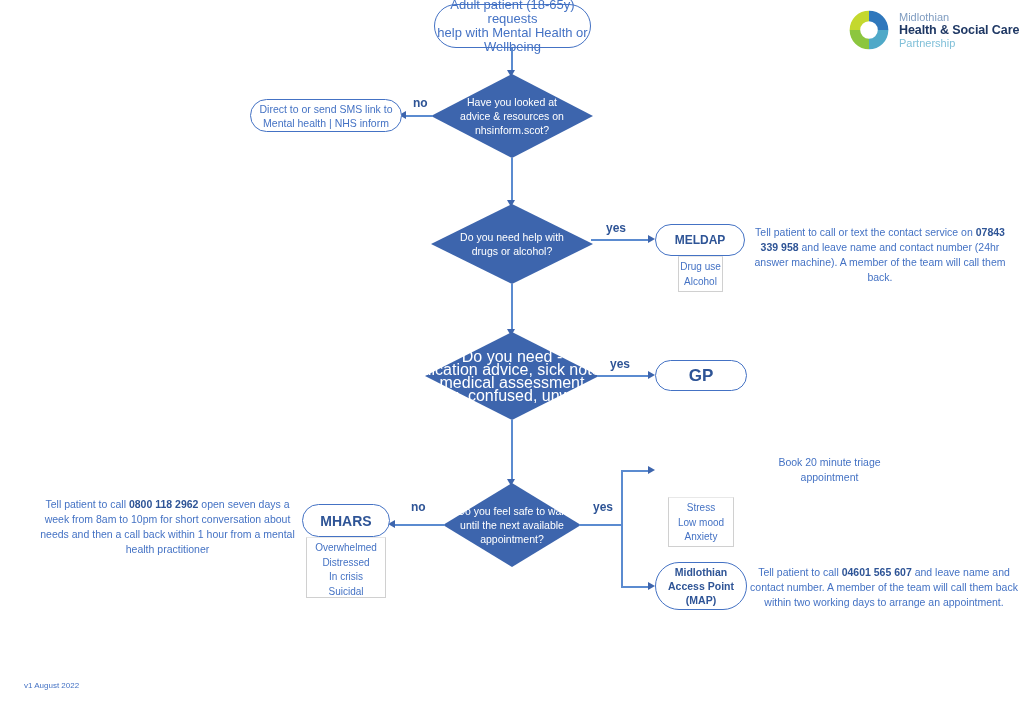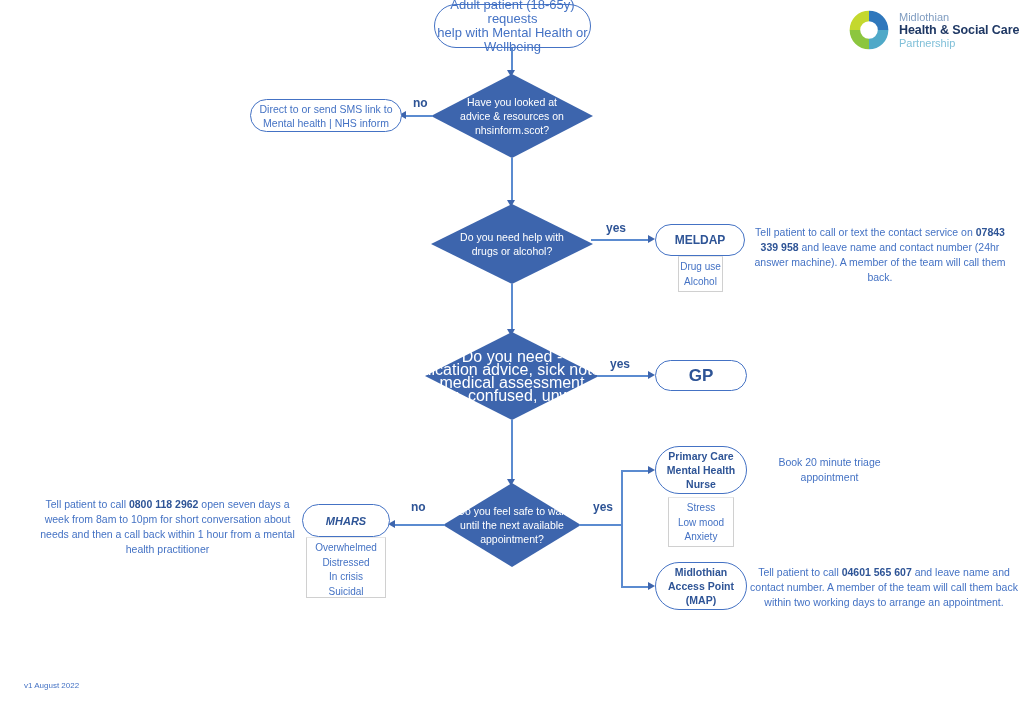--- a/index.html
+++ b/index.html
@@ -246,21 +246,21 @@
       <div>Do you feel safe to wait</div>
       <div>until the next available</div>
       <div>appointment?</div>
     </div>
   </div>
 
   <div class="line-h" style="left:395px; top:524px; width:50px;"></div>
   <div class="arrow arrow-left" style="left:388px; top:520px;"></div>
   <div class="edge-label" style="left:411px; top:500px;">no</div>
 
-  <div class="abs stadium bold" style="left:302px; top:504px; width:88px; height:33px; font-size:11px;font-style:italic;">
+  <div class="abs stadium bold" style="left:302px; top:504px; width:88px; height:33px; font-size:14px;">
     <span>MHARS</span>
   </div>
   <div class="abs sublist" style="left:306px; top:537px; width:80px; height:61px;">
     <div>Overwhelmed</div>
     <div>Distressed</div>
     <div>In crisis</div>
     <div>Suicidal</div>
   </div>
 
   <div class="note" style="left:40px; top:497px; width:255px;">
@@ -270,27 +270,20 @@
   <div class="line-h" style="left:579px; top:524px; width:44px;"></div>
   <div class="edge-label" style="left:593px; top:500px;">yes</div>
   <div class="line-v" style="left:621px; top:470px; height:117px;"></div>
 
   <div class="line-h" style="left:621px; top:470px; width:30px;"></div>
   <div class="arrow arrow-right" style="left:648px; top:466px;"></div>
 
   <div class="line-h" style="left:621px; top:586px; width:30px;"></div>
   <div class="arrow arrow-right" style="left:648px; top:582px;"></div>
 
-  <div class="abs stadium bold" style="left:655px; top:446px; width:92px; height:48px; font-size:10.5px;">
-    <div>
-      <div>Primary Care</div>
-      <div>Mental Health</div>
-      <div>Nurse</div>
-    </div>
-  </div>
   <div class="abs sublist" style="left:668px; top:497px; width:66px; height:50px;">
     <div>Stress</div>
     <div>Low mood</div>
     <div>Anxiety</div>
   </div>
 
   <div class="note" style="left:752px; top:455px; width:155px;">
     <div>Book 20 minute triage</div>
     <div>appointment</div>
   </div>

